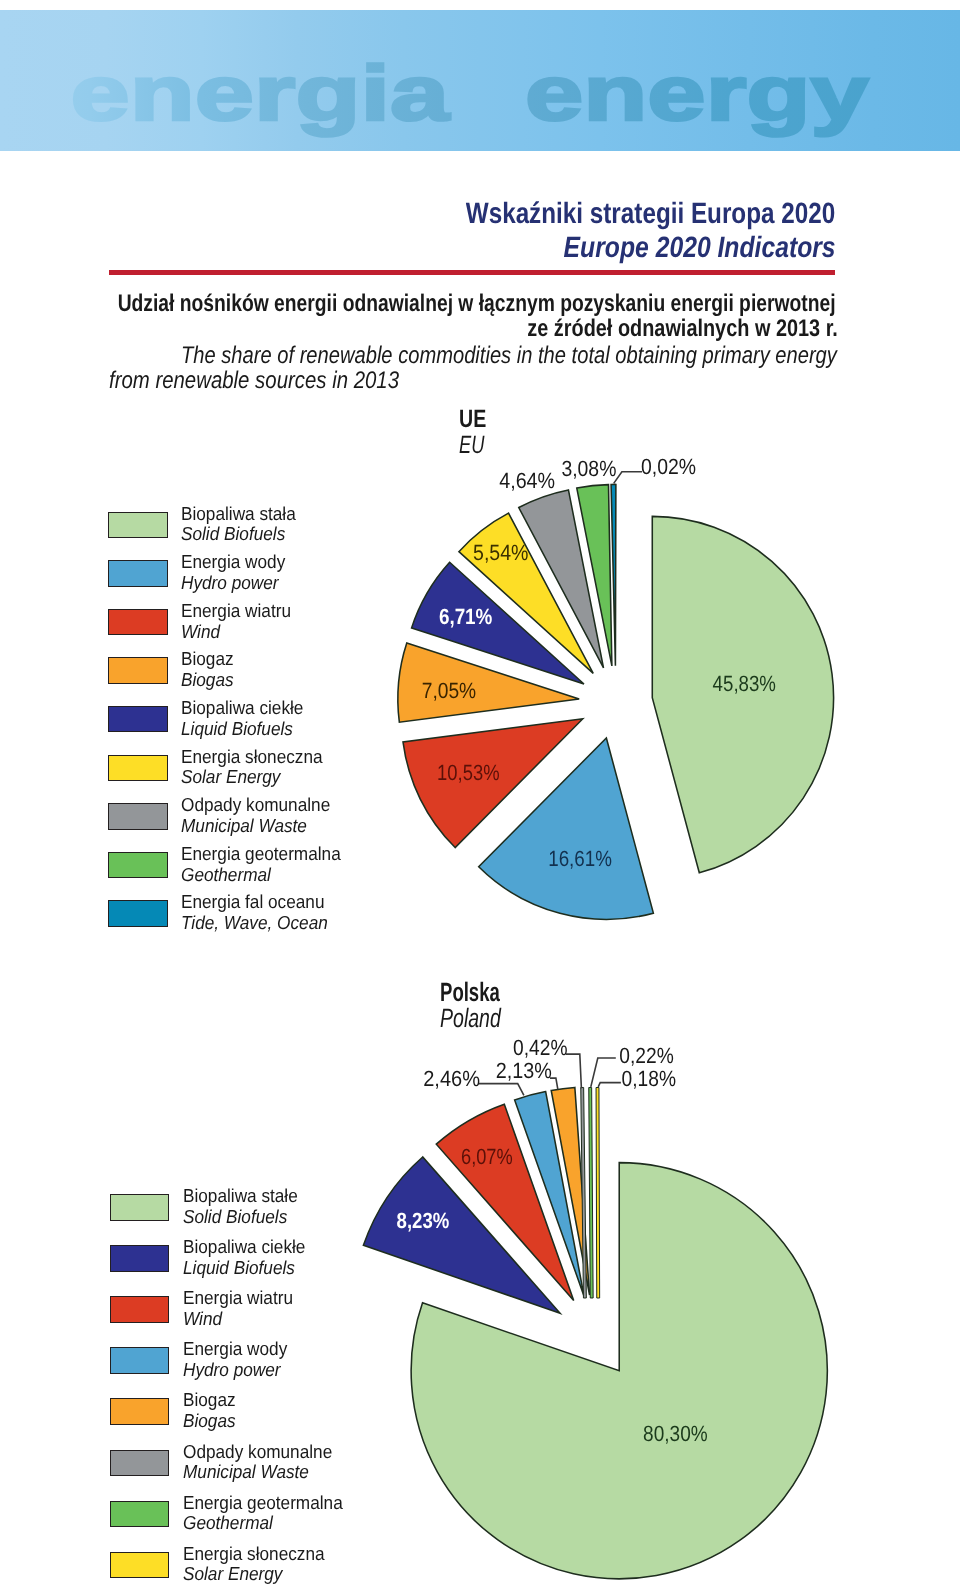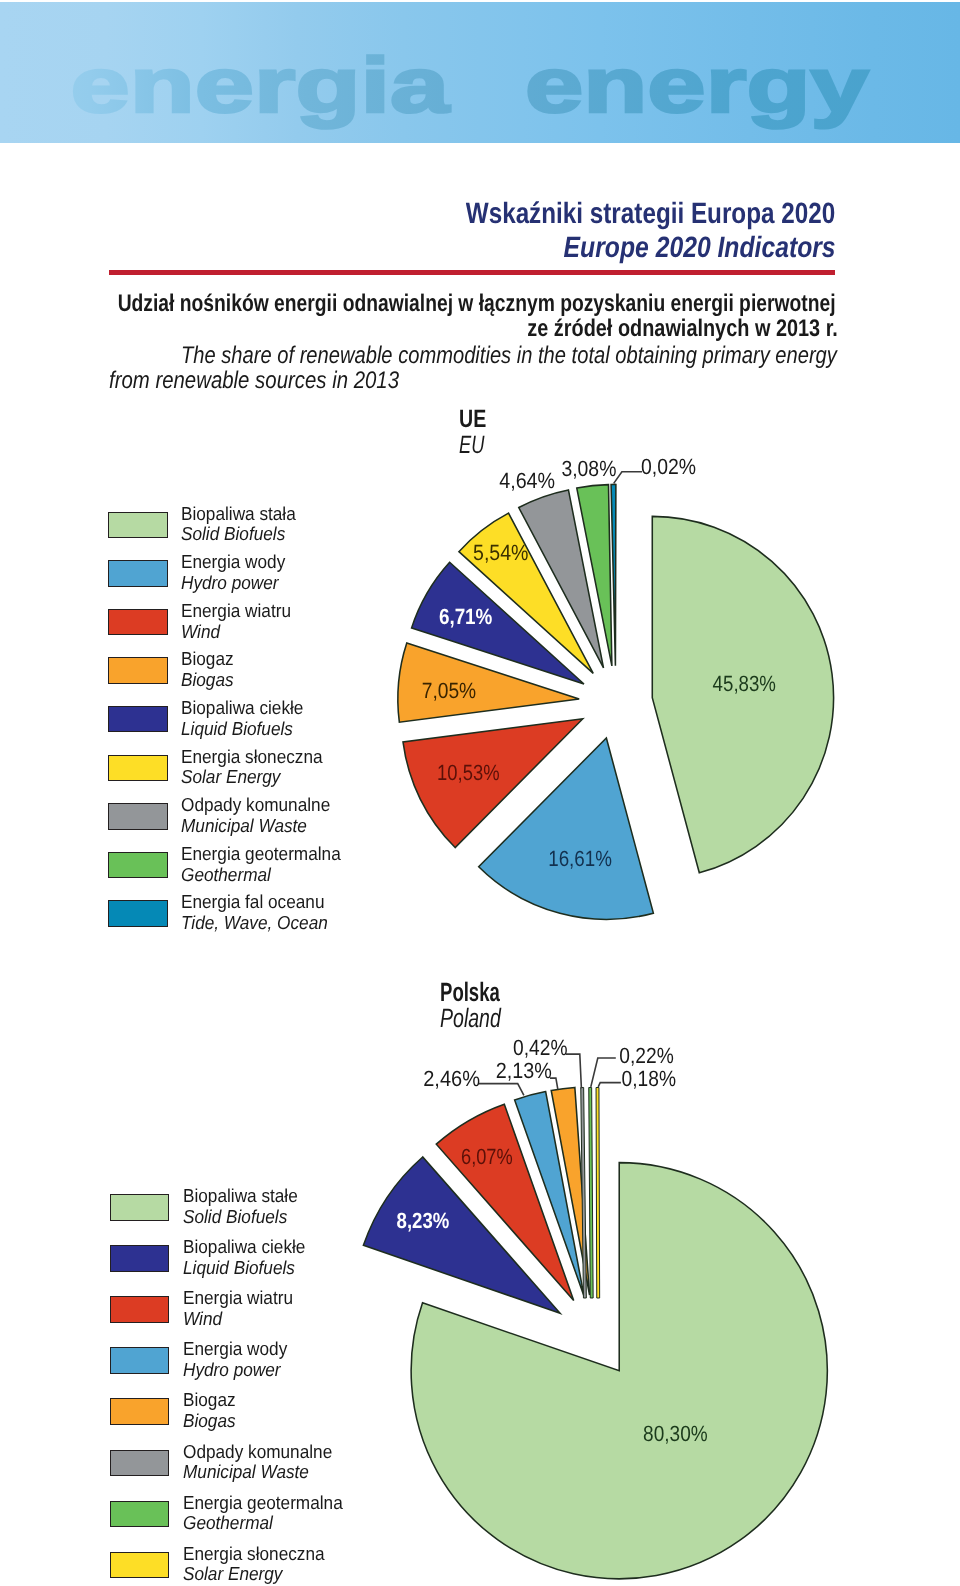--- a/index.html
+++ b/index.html
@@ -4,21 +4,21 @@
 <title>energia / energy</title>
 <style>
   html,body{margin:0;padding:0;background:#fff;}
   body{width:960px;height:1586px;font-family:"Liberation Sans",sans-serif;
        overflow:hidden;position:relative;
        -webkit-font-smoothing:antialiased;text-rendering:geometricPrecision;}
   #page{position:absolute;left:0;top:0;width:960px;height:1586px;background:#fff;
        transform:translateZ(0);}
 
   
-  #banner{position:absolute;left:0;top:2px;width:960px;height:141px;
+  #banner{position:absolute;left:0;top:10px;width:960px;height:141px;
     background:linear-gradient(90deg,#a8d5f2 0%,#a6d4f1 11%,#9ed1f0 21%,#93cbed 31%,#89c7ec 42%,#7cc2ec 62.5%,#73bde9 78%,#6bb9e7 91%,#67b7e6 100%);
     overflow:hidden;}
   #banner svg{position:absolute;left:0;top:0;}
   .bw{font-family:"Liberation Sans",sans-serif;font-weight:bold;font-size:78px;}
 
   
   .ttl{position:absolute;color:#263173;white-space:nowrap;line-height:1;
        display:inline-block;transform-origin:100% 0;}
   #ttl-pl{right:124.3px;top:199.4px;font-size:29.5px;font-weight:bold;transform:scaleX(0.8225) translateZ(0);}
   #ttl-en{right:124px;top:232.9px;font-size:29.5px;font-weight:bold;font-style:italic;

